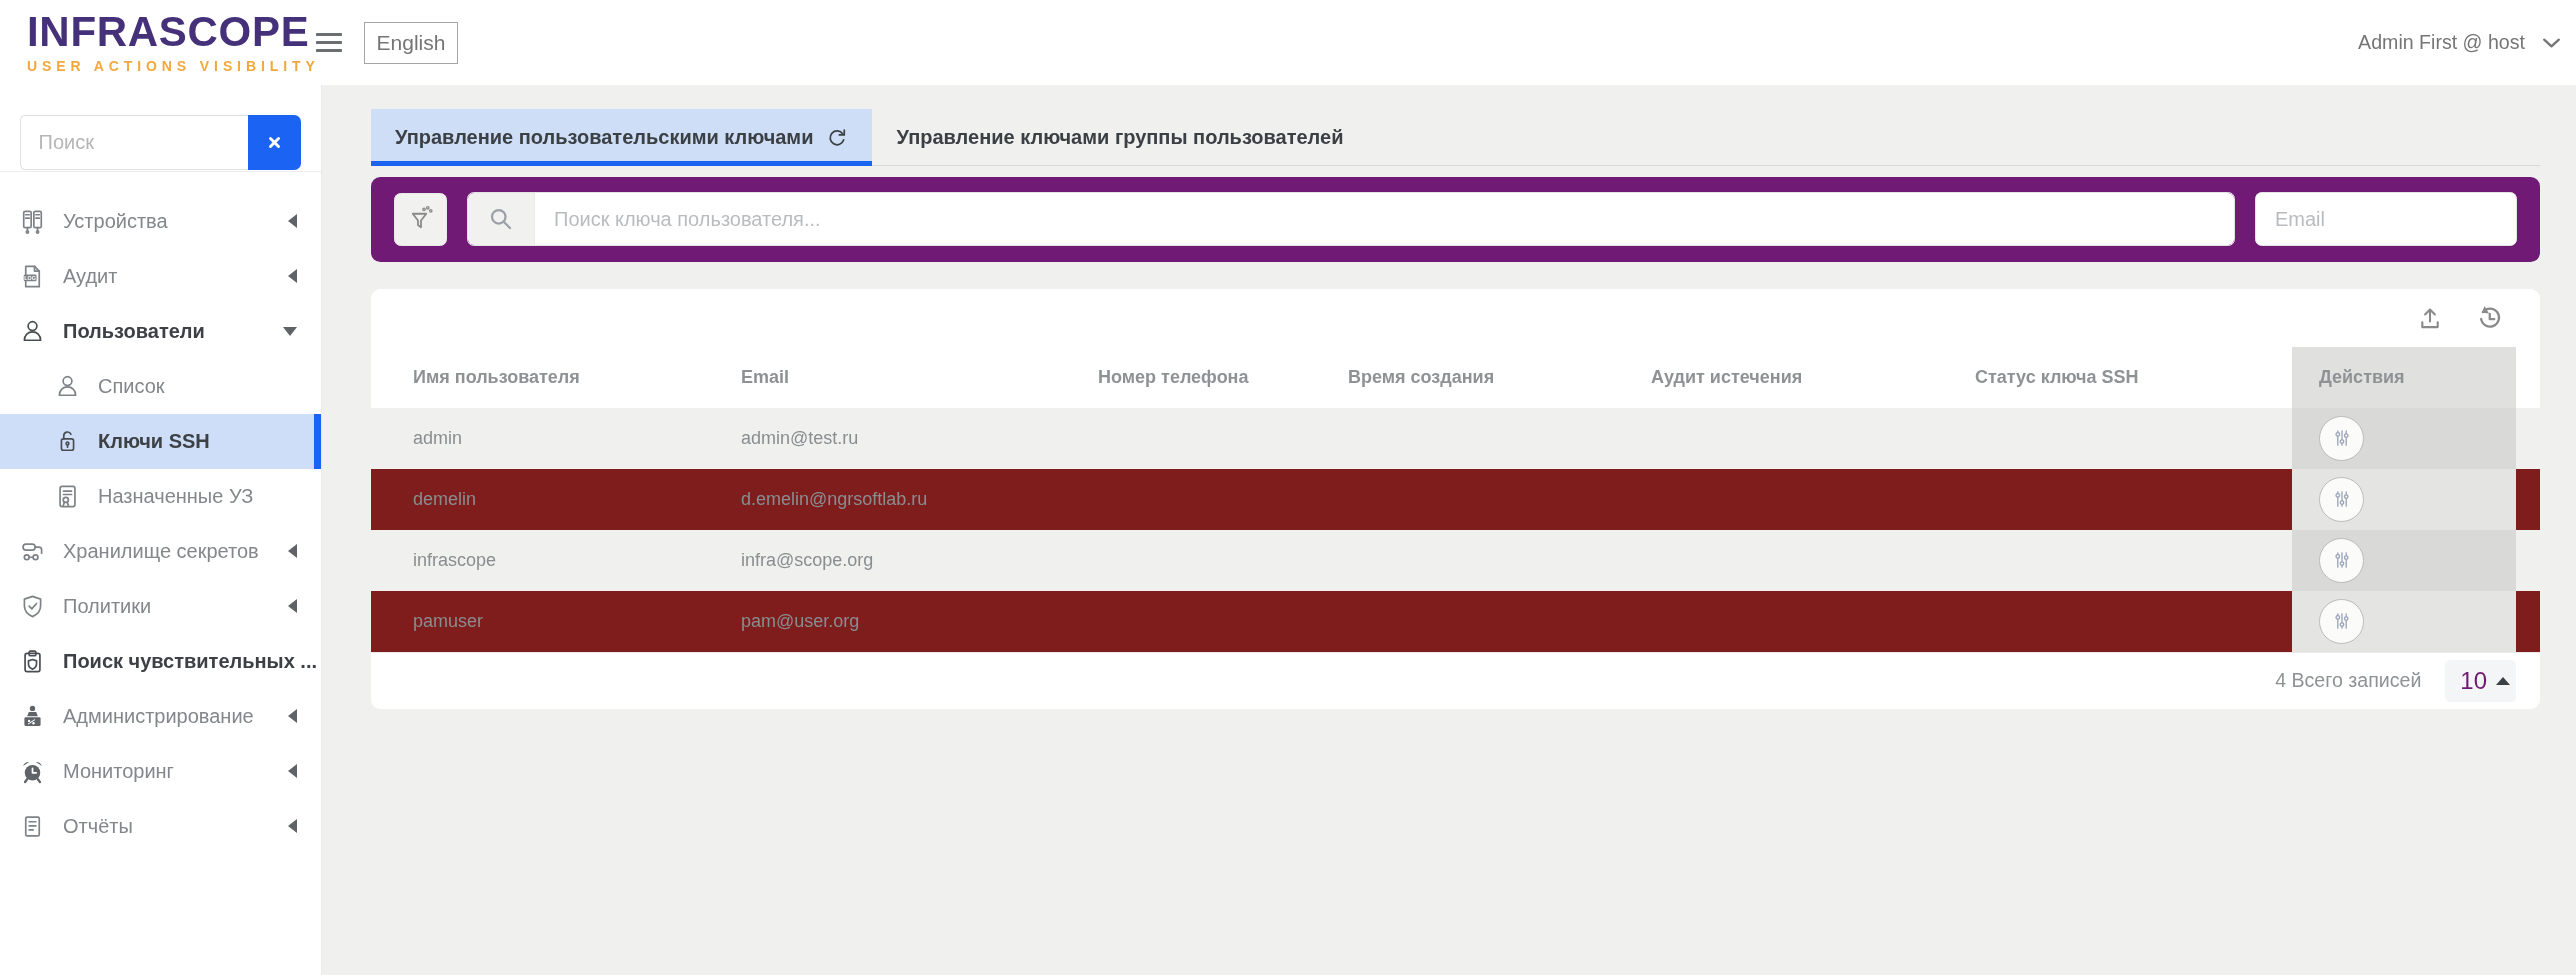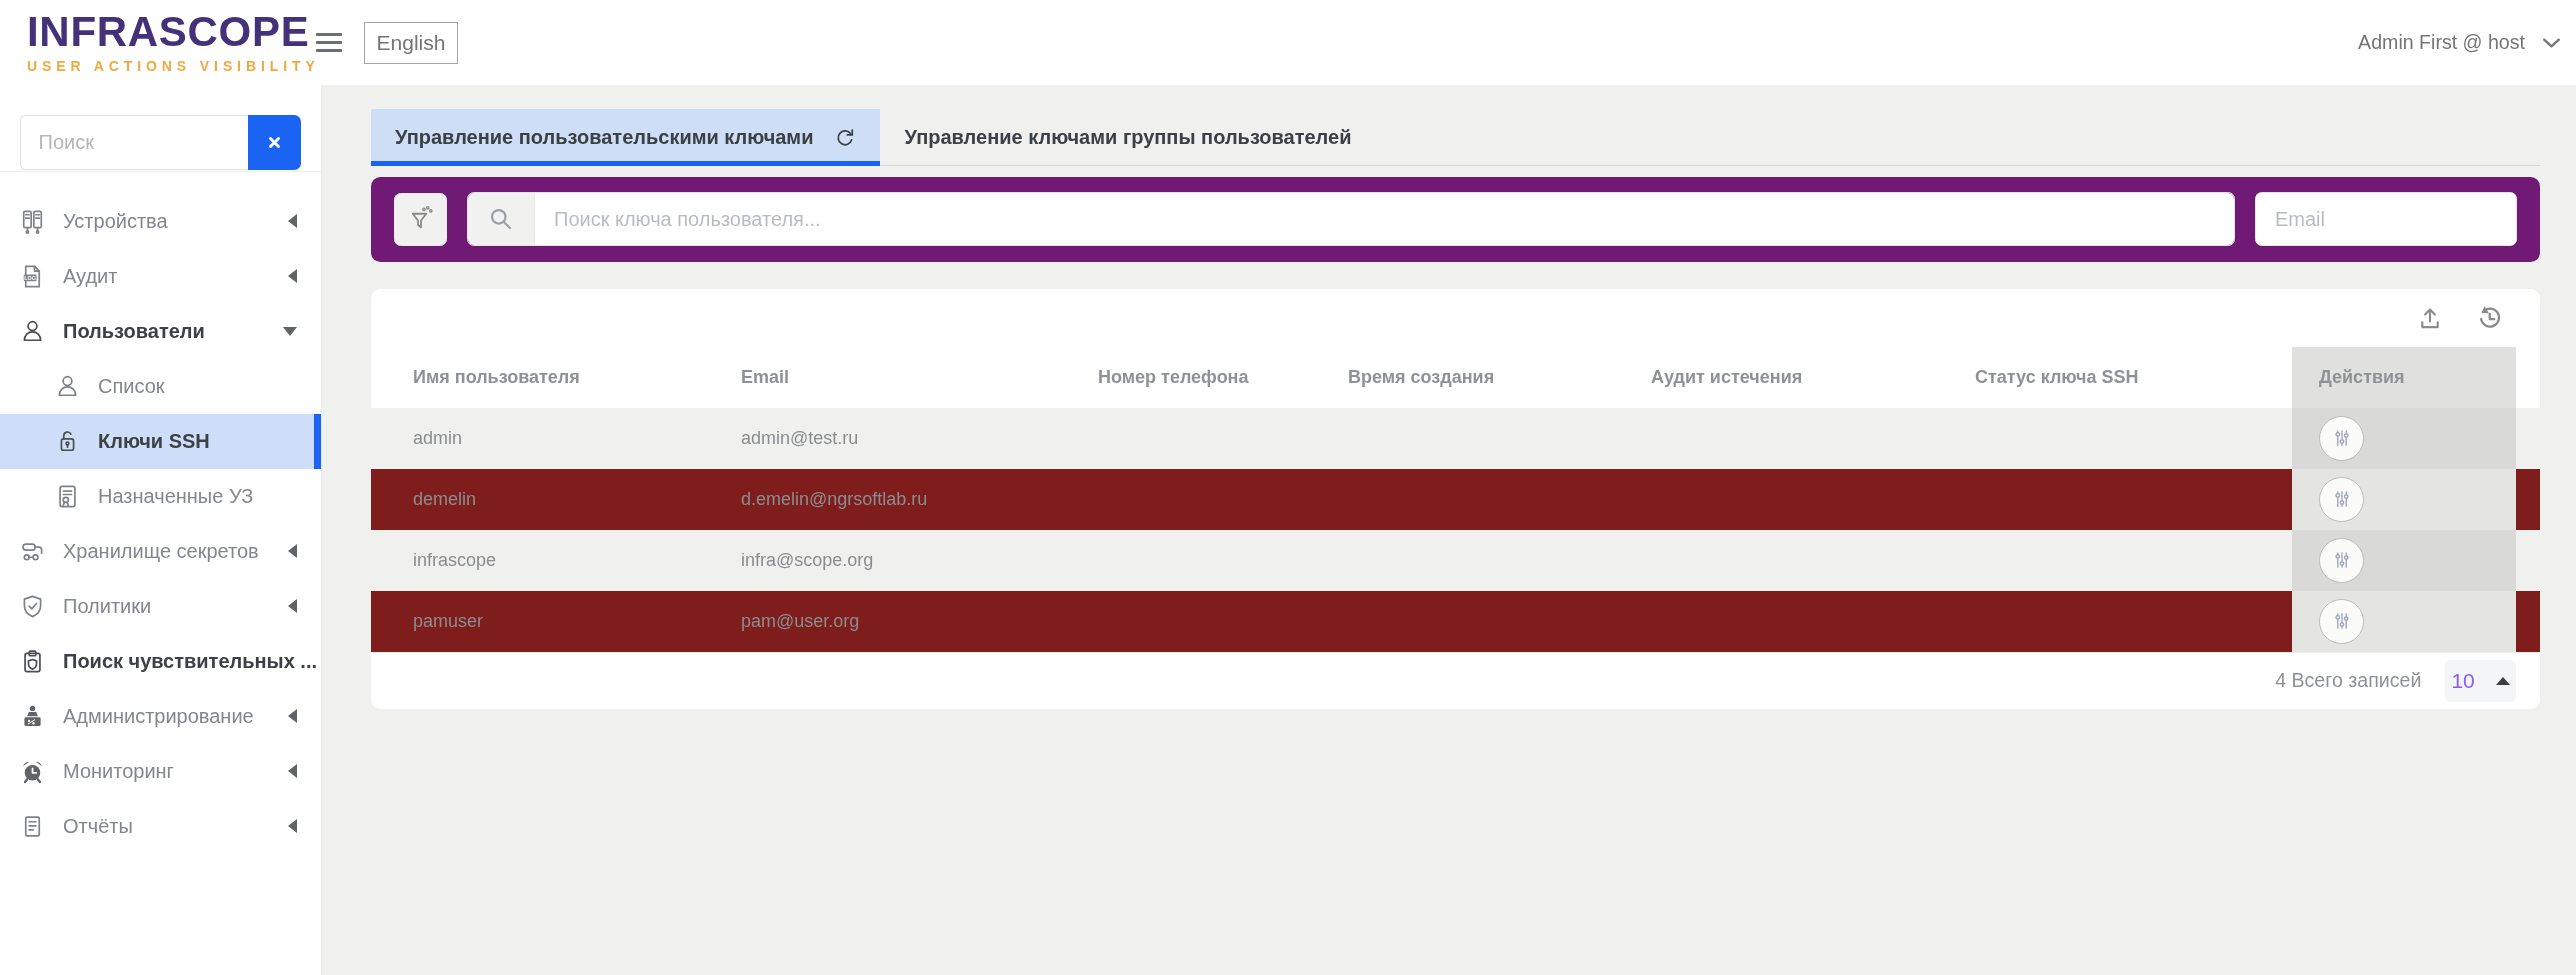--- a/index.html
+++ b/index.html
@@ -43,21 +43,21 @@
   .arrow { position:absolute; right:24px; width:0; height:0; }
   .arrow.left { border-top:7.4px solid transparent; border-bottom:7.4px solid transparent; border-right:9.4px solid #5f6368; }
   .arrow.down { border-left:7.4px solid transparent; border-right:7.4px solid transparent; border-top:9.4px solid #5f6368; }
   svg.icon { stroke:#7e8286; fill:none; stroke-width:2.5; stroke-linecap:round; stroke-linejoin:round; }
 
   
   .main { flex:1; padding:24px 0 0 49px; }
   .content { width:2169px; }
 
   .tabs { display:flex; border-bottom:1.3px solid #d9d9d9; height:57px; }
-  .tab { padding:0 24px; display:flex; align-items:center; gap:20px; font-size:20px; font-weight:700;
+  .tab { padding:0 24px; display:flex; align-items:center; gap:12px; font-size:20px; font-weight:700;
          color:#3b4045; cursor:pointer; position:relative; white-space:nowrap; }
   .tab.active { background:#cfdef7; }
   .tab.active::after { content:""; position:absolute; left:0; right:0; bottom:-1.3px; height:5.4px; background:#1b63f2; }
 
   .filter-card { margin-top:10.8px; background:#701a75; border-radius:9.4px; height:85px; display:flex;
                  align-items:center; padding:16px 23px; gap:20px; }
   .funnel-btn { width:53px; height:53px; background:#f1f1ef; border:0.7px solid #e9e9e7; border-radius:6.7px; flex:none;
                 display:flex; align-items:center; justify-content:center; cursor:pointer; }
   .search-group { flex:1; height:54px; border:1.3px solid #e4e4e3; border-radius:6.7px; display:flex; overflow:hidden; }
   .search-seg { width:67px; background:#f1f1ef; border-right:1.3px solid #e9e9e7; display:flex; align-items:center;
@@ -85,21 +85,21 @@
   .trow.even { background:#7f1d1d; }
   .trow.odd .cell.action { background:#d9d9d8; }
   .trow.even .cell.action { background:#e4e4e3; }
   .action-btn { width:45px; height:45px; border-radius:50%; background:#fbfbfa; border:1.3px solid #bcbcbb;
                 display:flex; align-items:center; justify-content:center; cursor:pointer; padding:0; }
 
   .pagination { height:57px; display:flex; align-items:center; justify-content:flex-end; gap:24px;
                 padding-right:23.6px; border-top:0.7px solid #ececec; }
   .total-label { font-size:19.6px; color:#8f9295; }
   .page-size { min-width:71px; height:42px; background:#f4f5f6; border-radius:5.4px; border:none; display:flex;
-               align-items:center; justify-content:space-between; gap:9.4px; font-size:21px; color:#8b5cf6; cursor:pointer;
+               align-items:center; justify-content:flex-end; gap:9.4px; font-size:24px; color:#701a75; cursor:pointer;
                font-family:"Liberation Sans",sans-serif; }
   .tri-up { width:0; height:0; border-left:7.4px solid transparent; border-right:7.4px solid transparent;
             border-bottom:8.8px solid #3b4045; }
 </style>
 </head>
 <body>
 
 <div class="header">
   <div class="logo">
     <div class="logo-title">INFRASCOPE</div>

